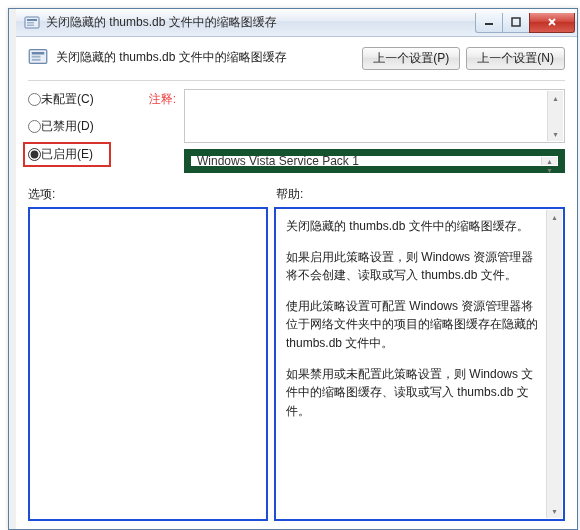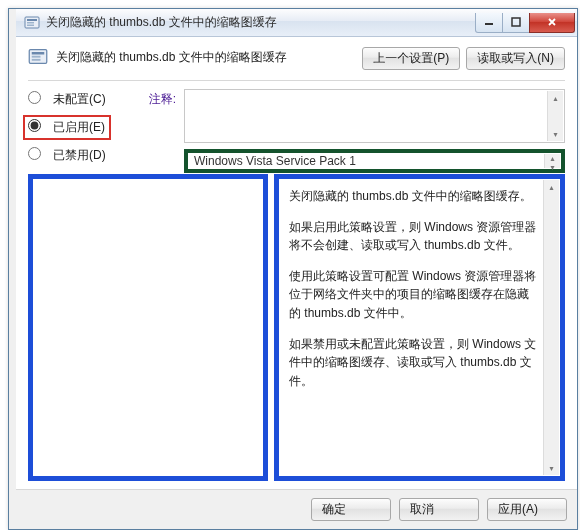--- a/index.html
+++ b/index.html
@@ -72,63 +72,63 @@
   .hdr-buttons { display:flex; gap:6px; margin-left:auto; }
   .btn {
     border: 1px solid #a8a8a8;
     background: linear-gradient(#fdfdfd,#ececec 45%,#e1e1e1 46%,#f2f2f2);
     border-radius: 3px;
     padding: 2px 10px;
     font-size: 12px;
     color:#222;
     cursor: pointer;
     min-width: 80px;
-    text-align:left;
+    text-align:right;
   }
 
   hr.sep { border:none; border-top:1px solid #d8d8d8; margin: 10px 0 8px; }
 
   .config-area {
     display:flex;
     gap: 8px;
   }
   .radios { width: 80px; padding-top: 2px; }
   .radio-row {
-    display:flex; align-items:flex-start; gap:12px; margin-bottom: 10px;
+    display:flex; align-items:center; gap:0; margin-bottom: 10px;
     font-size:12px; color:#222;
   }
   .radio-row.enabled { outline: 2px solid #d8322c; outline-offset: 1px; padding:1px 2px; margin-left:-2px; }
   .labels-col { display:flex; flex-direction:column; gap:30px; padding-top:2px; width:60px; text-align:right; }
-  .label-col-item { color:#4c1d95; font-size:12px; }
+  .label-col-item { color:#ef4444; font-size:12px; }
   .fields-col { flex:1; display:flex; flex-direction:column; gap:6px; }
   .comment-box {
     border:1px solid #c8c8c8; background:#fff; height:54px; position:relative;
   }
   .platform-box {
-    border:4px solid #14532d; background:#fff; height:24px; padding:3px 6px;
+    border:7px solid #14532d; background:#fff; height:24px; padding:3px 6px;
     display:flex; align-items:center; color:#333; position:relative;
   }
   .scroll-stub {
     position:absolute; right:1px; top:1px; bottom:1px; width:16px;
     background:#f0f0f0; border-left:1px solid #dcdcdc;
     display:flex; flex-direction:column; justify-content:space-between; align-items:center;
     font-size:8px; color:#777;
   }
   .scroll-stub .ar { height:14px; width:100%; display:flex; align-items:center; justify-content:center; }
 
   .labels-row {
     display:flex; margin-top:12px; margin-bottom:4px;
   }
   .labels-row .lab { color:#222; }
   .labels-row .lab.opts { width: 248px; }
   .lower {
     display:flex; gap:6px; flex:1; min-height:0;
   }
   .panel {
-    border:5px solid #1d4ed8; background:#fff; flex:1; position:relative;
+    border:2px solid #1d4ed8; background:#fff; flex:1; position:relative;
     padding:8px 22px 8px 10px; overflow:hidden;
   }
   .panel.left { flex: 0 0 240px; }
   .help-text p { margin-bottom: 12px; line-height:1.55; color:#222; }
 
   .footer {
     border-top: 1px solid #d8d8d8;
     background:#f0f0f0;
     padding: 8px 10px;
     display:flex; justify-content:flex-end; gap:8px;
@@ -178,39 +178,39 @@
               <rect x="1" y="2" width="14" height="11" rx="1" fill="#e9eef6" stroke="#6a88ad"></rect>
               <rect x="3" y="4" width="10" height="2" fill="#6a88ad"></rect>
               <rect x="3" y="7" width="7" height="1.5" fill="#9db3cc"></rect>
               <rect x="3" y="9.5" width="7" height="1.5" fill="#9db3cc"></rect>
             </svg>
         </span>
         <span class="hdr-title">关闭隐藏的 thumbs.db 文件中的缩略图缓存</span>
       </div>
       <div class="hdr-buttons">
         <button class="btn">上一个设置(P)</button>
-        <button class="btn">读取或写入(N)</button>
+        <button class="btn">上一个设置(N)</button>
       </div>
     </div>
 
     <hr class="sep">
 
     <div class="config-area">
       <div class="radios">
         <label class="radio-row">
           <input type="radio" name="state" style="">
           <span>未配置(C)</span>
         </label>
+        <label class="radio-row">
+          <input type="radio" name="state" style="">
+          <span>已禁用(D)</span>
+        </label>
         <label class="radio-row enabled">
           <input type="radio" name="state" checked="" style="">
           <span>已启用(E)</span>
-        </label>
-        <label class="radio-row">
-          <input type="radio" name="state" style="">
-          <span>已禁用(D)</span>
         </label>
       </div>
 
       <div class="labels-col">
         <div class="label-col-item">注释:</div>
       </div>
 
       <div class="fields-col">
         <div class="comment-box">
           <div class="scroll-stub">
@@ -221,38 +221,37 @@
         <div class="platform-box">
           <span>Windows Vista Service Pack 1</span>
           <div class="scroll-stub">
             <div class="ar">▴</div>
             <div class="ar">▾</div>
           </div>
         </div>
       </div>
     </div>
 
+    <div class="labels-row">
+      <div class="lab opts">选项:</div>
+      <div class="lab">帮助:</div>
+    </div>
 
     <div class="lower">
       <div class="panel left"></div>
       <div class="panel">
         <div class="help-text">
           <p>关闭隐藏的 thumbs.db 文件中的缩略图缓存。</p>
           <p>如果启用此策略设置，则 Windows 资源管理器将不会创建、读取或写入 thumbs.db 文件。</p>
           <p>使用此策略设置可配置 Windows 资源管理器将位于网络文件夹中的项目的缩略图缓存在隐藏的 thumbs.db 文件中。</p>
           <p>如果禁用或未配置此策略设置，则 Windows 文件中的缩略图缓存、读取或写入 thumbs.db 文件。</p>
         </div>
         <div class="scroll-stub">
           <div class="ar">▴</div>
           <div class="ar">▾</div>
         </div>
       </div>
     </div>
 
     <div style="height:8px"></div>
   </div>
 
-  <div class="footer">
-    <button class="btn">确定</button>
-    <button class="btn">取消</button>
-    <button class="btn">应用(A)</button>
-  </div>
 </div>
 
 </body></html>

